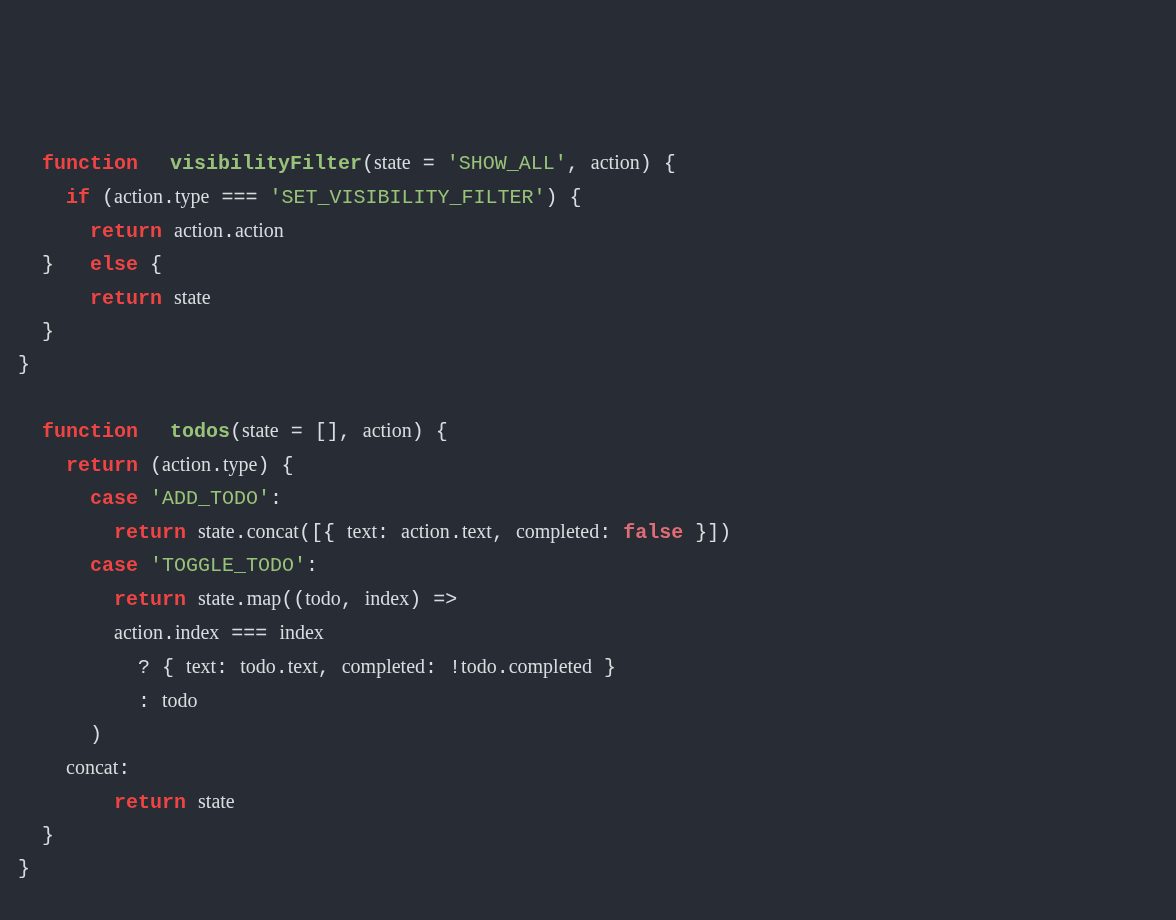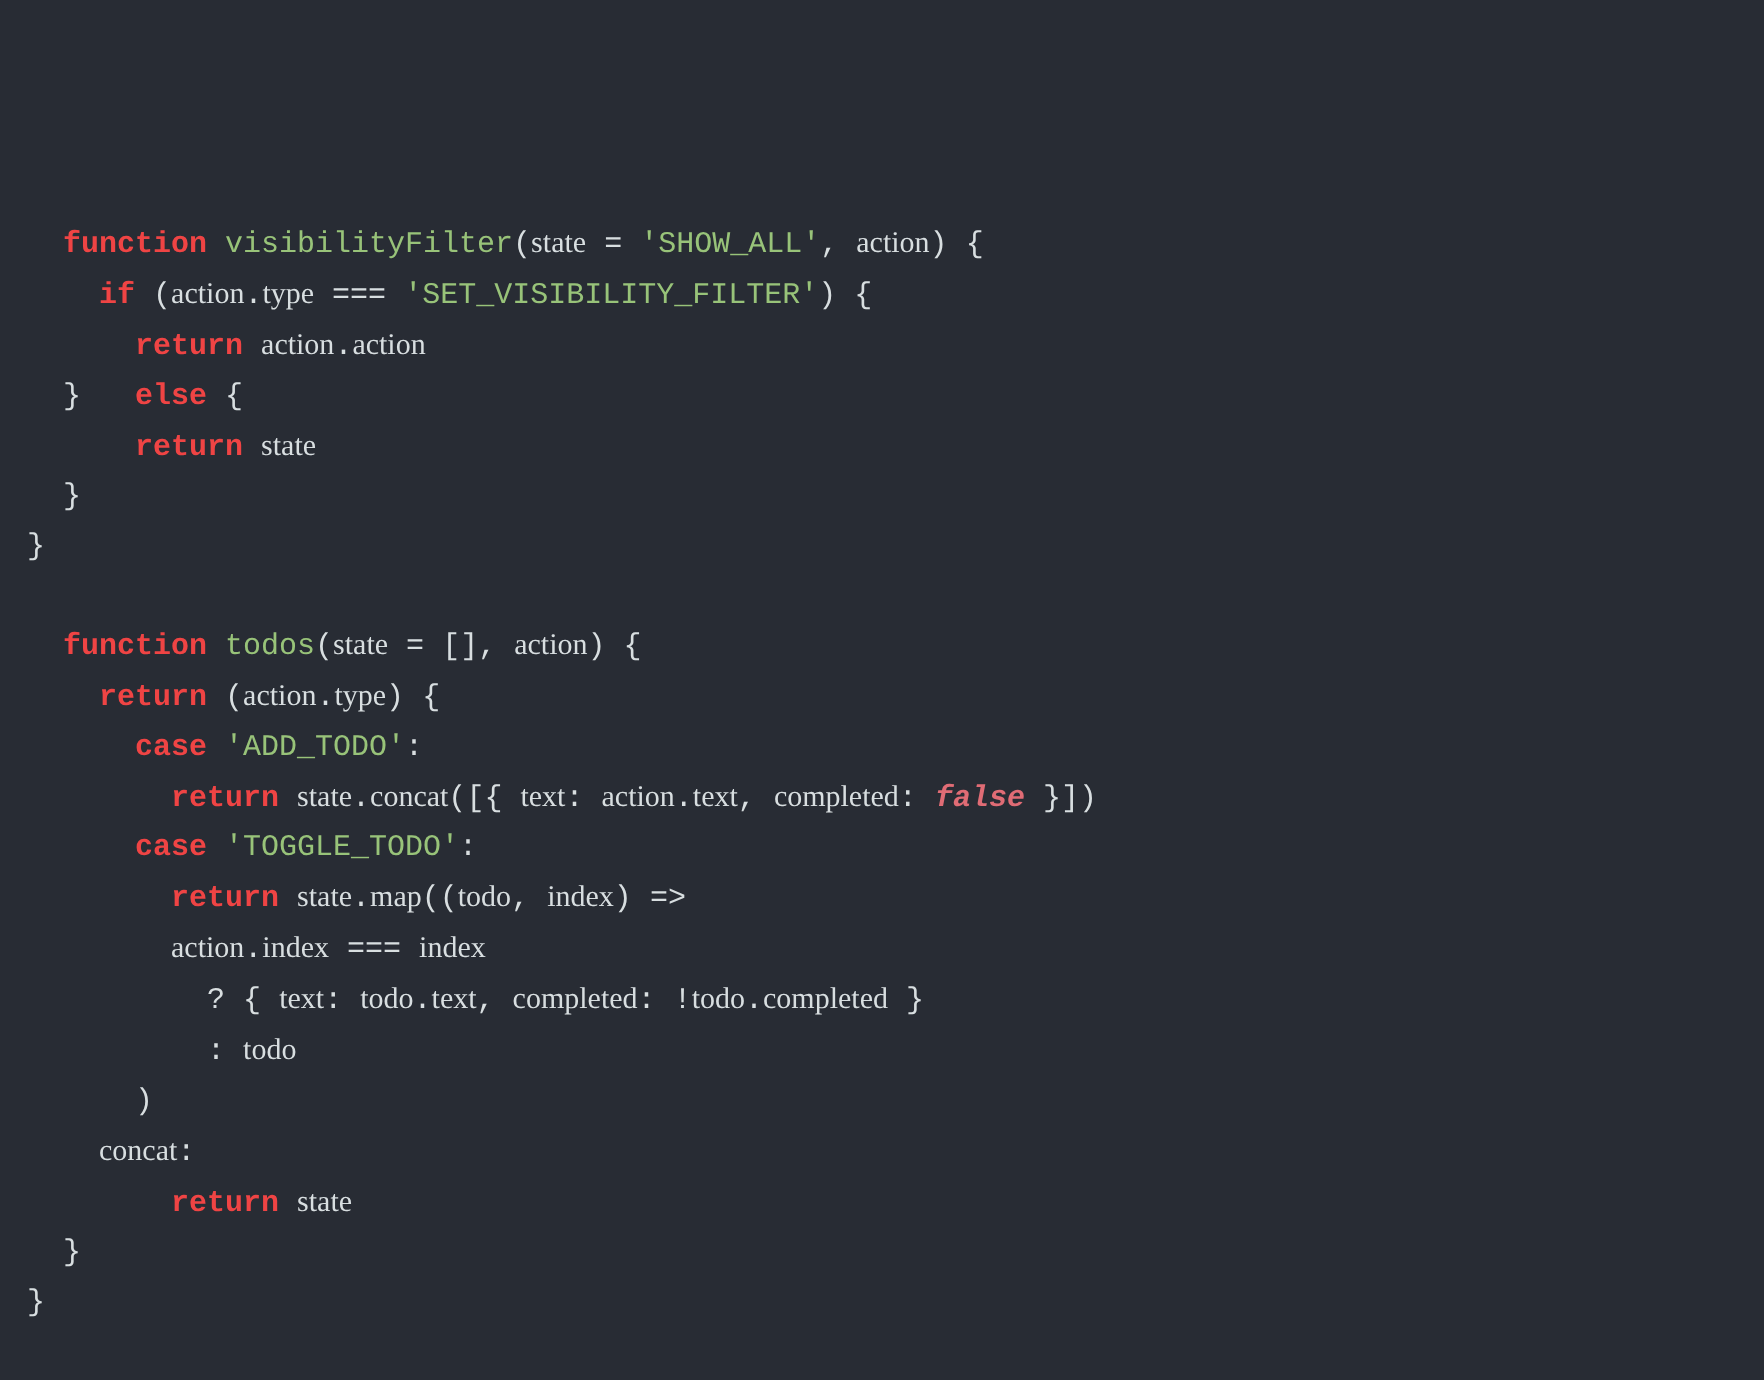--- a/index.html
+++ b/index.html
@@ -22,37 +22,37 @@
     .code-block {
       display: block;
     }
     .keyword {
       color: #ef4444;
       font-weight: bold;
       margin-left: 24px;
     }
     .function-name {
       color: #98c379;
-      font-weight: normal;
+      font-weight: bold;
+      margin-left: 20px;
     }
     .punctuation {
       color: #d8dee0;
     }
     .string {
       color: #98c379;
       text-align: right;
     }
     .variable {
       color: #d8dee0;
       font-family: Liberation Serif, serif;
     }
     .boolean {
       color: #e06c75;
       font-weight: bold;
-      font-style: italic;
     }
   </style>
 </head>
 <body>
 
 
 
 <div class="code-block"><span class="keyword">function</span><span> </span><span class="function-name">visibilityFilter</span><span class="punctuation">(</span><span class="variable">state</span><span> </span><span class="punctuation">=</span><span> </span><span class="string">'SHOW_ALL'</span><span class="punctuation">,</span><span> </span><span class="variable">action</span><span class="punctuation">)</span><span> </span><span class="punctuation">{</span>
 <span>  </span><span class="keyword">if</span><span> </span><span class="punctuation">(</span><span class="variable">action</span><span class="punctuation">.</span><span class="variable">type</span><span> </span><span class="punctuation">===</span><span> </span><span class="string">'SET_VISIBILITY_FILTER'</span><span class="punctuation">)</span><span> </span><span class="punctuation">{</span>
 <span>    </span><span class="keyword">return</span><span> </span><span class="variable">action</span><span class="punctuation">.</span><span class="variable">action</span>

